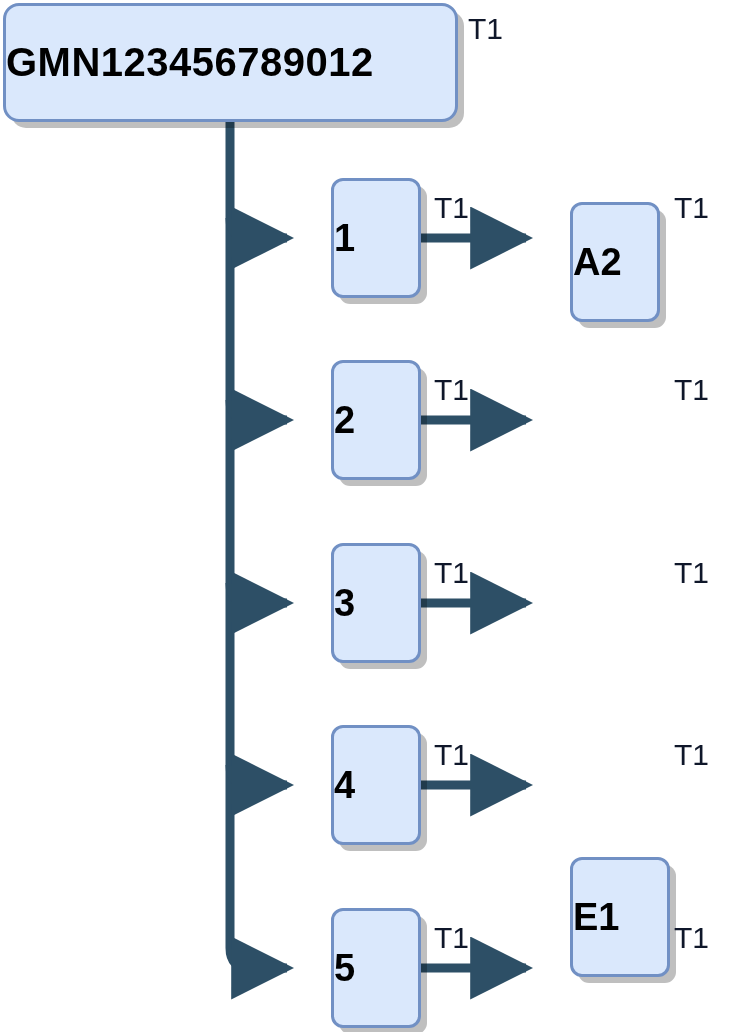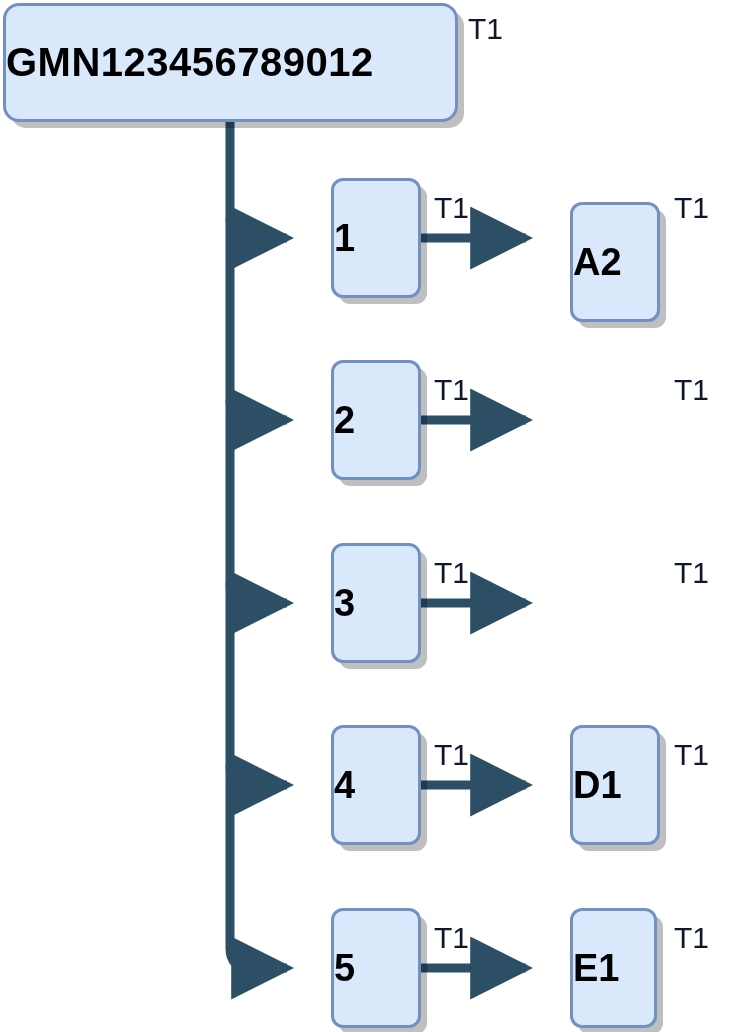--- a/index.html
+++ b/index.html
@@ -105,27 +105,24 @@
   <div class="node node-mid" style="left:331px; top:543px; width:90px; height:120px;">
     <span>3</span>
   </div>
   <div class="edge-label" style="left:434px; top:558px;">T1</div>
   <div class="edge-label" style="left:674px; top:558px;">T1</div>
 
   <div class="node node-mid" style="left:331px; top:725px; width:90px; height:120px;">
     <span>4</span>
   </div>
   <div class="edge-label" style="left:434px; top:740px;">T1</div>
-  <div class="node node-leaf" style="left:570px; top:725px; width:90px; height:120px;">
-    <span>D1</span>
-  </div>
   <div class="edge-label" style="left:674px; top:740px;">T1</div>
 
   <div class="node node-mid" style="left:331px; top:908px; width:90px; height:120px;">
     <span>5</span>
   </div>
   <div class="edge-label" style="left:434px; top:923px;">T1</div>
-  <div class="node node-leaf" style="left:570px; top:908px; width:87px; height:120px;">
+  <div class="node node-leaf" style="left:570px; top:857px; width:100px; height:120px;">
     <span>E1</span>
   </div>
   <div class="edge-label" style="left:674px; top:923px;">T1</div>
 
 </div>
 
 </body></html>

